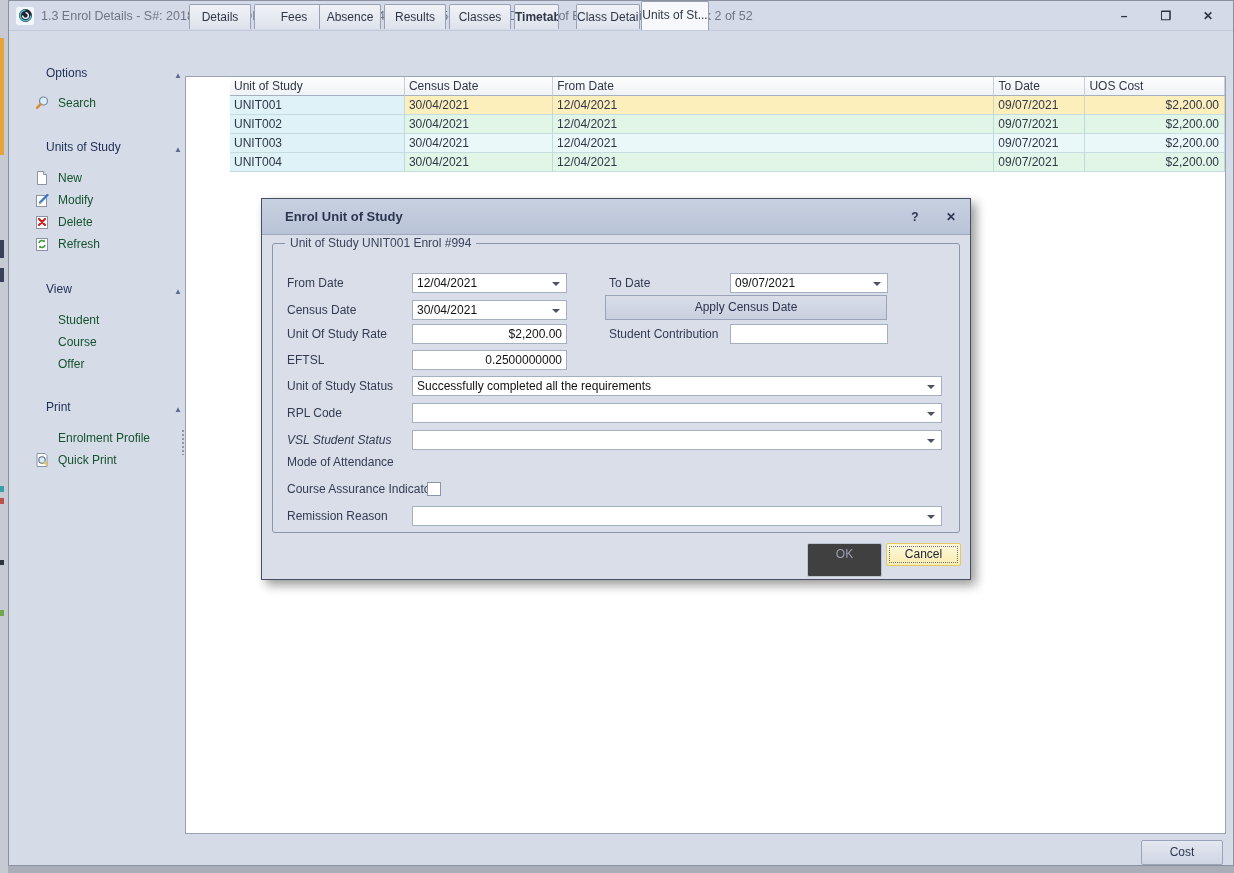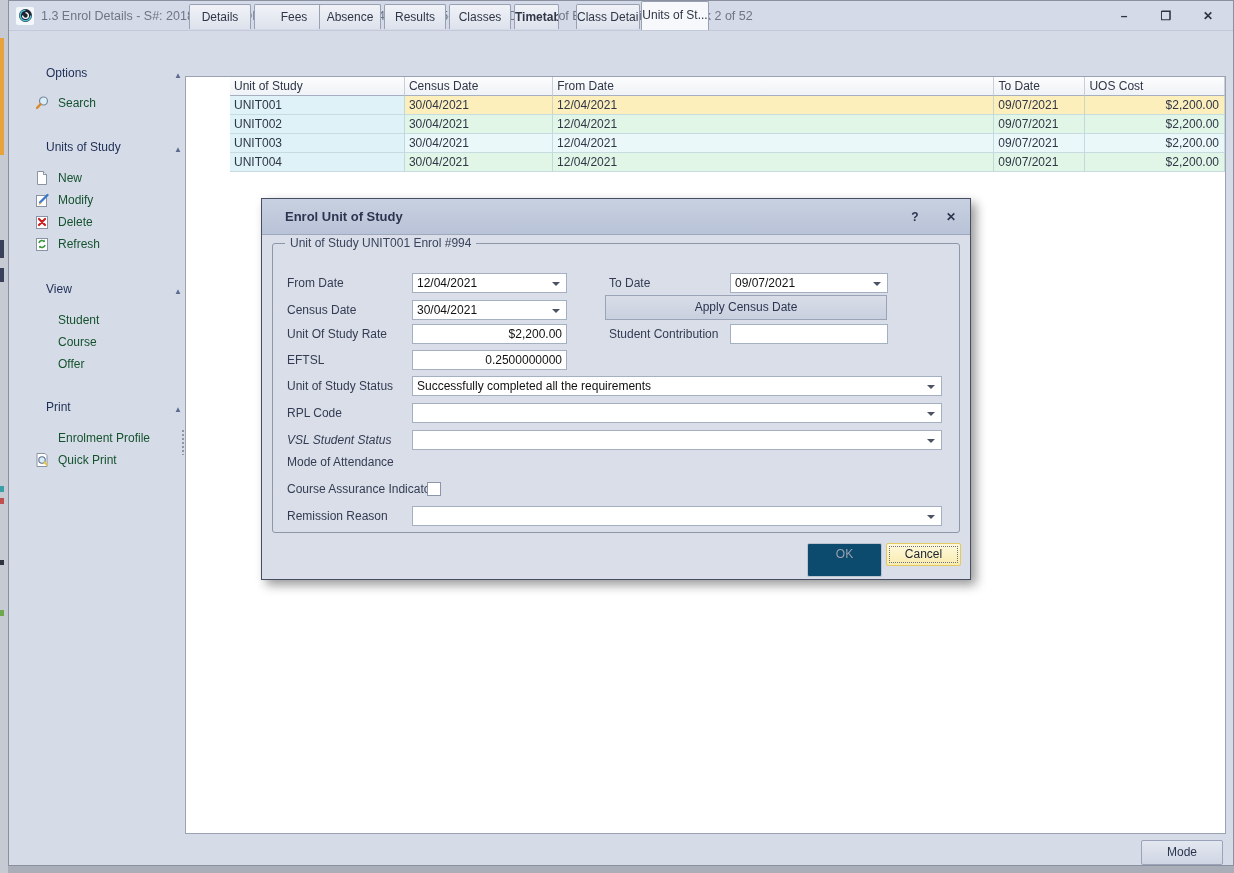--- a/index.html
+++ b/index.html
@@ -86,21 +86,21 @@
   .combo { position:absolute; line-height:18px; }
   .combo .cval { display:block; padding:0 20px 0 4px; overflow:hidden; white-space:nowrap; color:#111; }
   .combo .carrow { position:absolute; right:6px; top:8px; width:0; height:0;
     border-left:4px solid transparent; border-right:4px solid transparent;
     border-top:4px solid #4a5264; }
   #apply-census { left:343px; top:96px; width:282px; height:25px;
     background:linear-gradient(#d8dde8,#c9d0de); border:1px solid #9aa3b7;
     text-align:center; line-height:23px; color:#2b3550; cursor:default; }
   #ca-checkbox { left:165px; top:283px; width:14px; height:14px; background:#fff;
     border:1px solid #8c96aa; }
-  #ok-button { left:545px; top:344px; width:75px; height:34px; background:#0c4a6e;
+  #ok-button { left:545px; top:344px; width:75px; height:34px; background:#404040;
     border:1px solid #bbc2d0; border-radius:2px; color:#98a0ae; text-align:center;
     line-height:21px; }
   #cancel-button { left:624px; top:344px; width:75px; height:23px;
     background:linear-gradient(#fef9dc,#f9ecaf); border:1px solid #e3c95f;
     border-radius:2px; color:#1c2233; text-align:center; line-height:21px; cursor:default; }
   #cancel-button .focus-rect { position:absolute; left:2px; top:2px; right:2px; bottom:2px;
     border:1px dotted #6b7180; }
 </style>
 </head>
 <body>
@@ -246,21 +246,21 @@
     </div>
     <div class="trow r-g">
       <div class="tcell c0">UNIT004</div>
       <div class="tcell c1">30/04/2021</div>
       <div class="tcell c2">12/04/2021</div>
       <div class="tcell c3">09/07/2021</div>
       <div class="tcell c4 val">$2,200.00</div>
     </div>
   </div>
 
-  <div id="footer-close" class="abs">Mode</div>
+  <div id="footer-close" class="abs">Cost</div>
 
   <div id="dialog" class="abs">
     <div id="dialog-titlebar" class="abs">
       <span id="dialog-title">Enrol Unit of Study</span>
     </div>
     <div class="dlg-titlebtn" style="left:644px;">?</div>
     <div class="dlg-titlebtn" style="left:680px;">✕</div>
 
     <div id="group-box" class="abs">
       <span id="group-label">Unit of Study UNIT001 Enrol #994</span>

